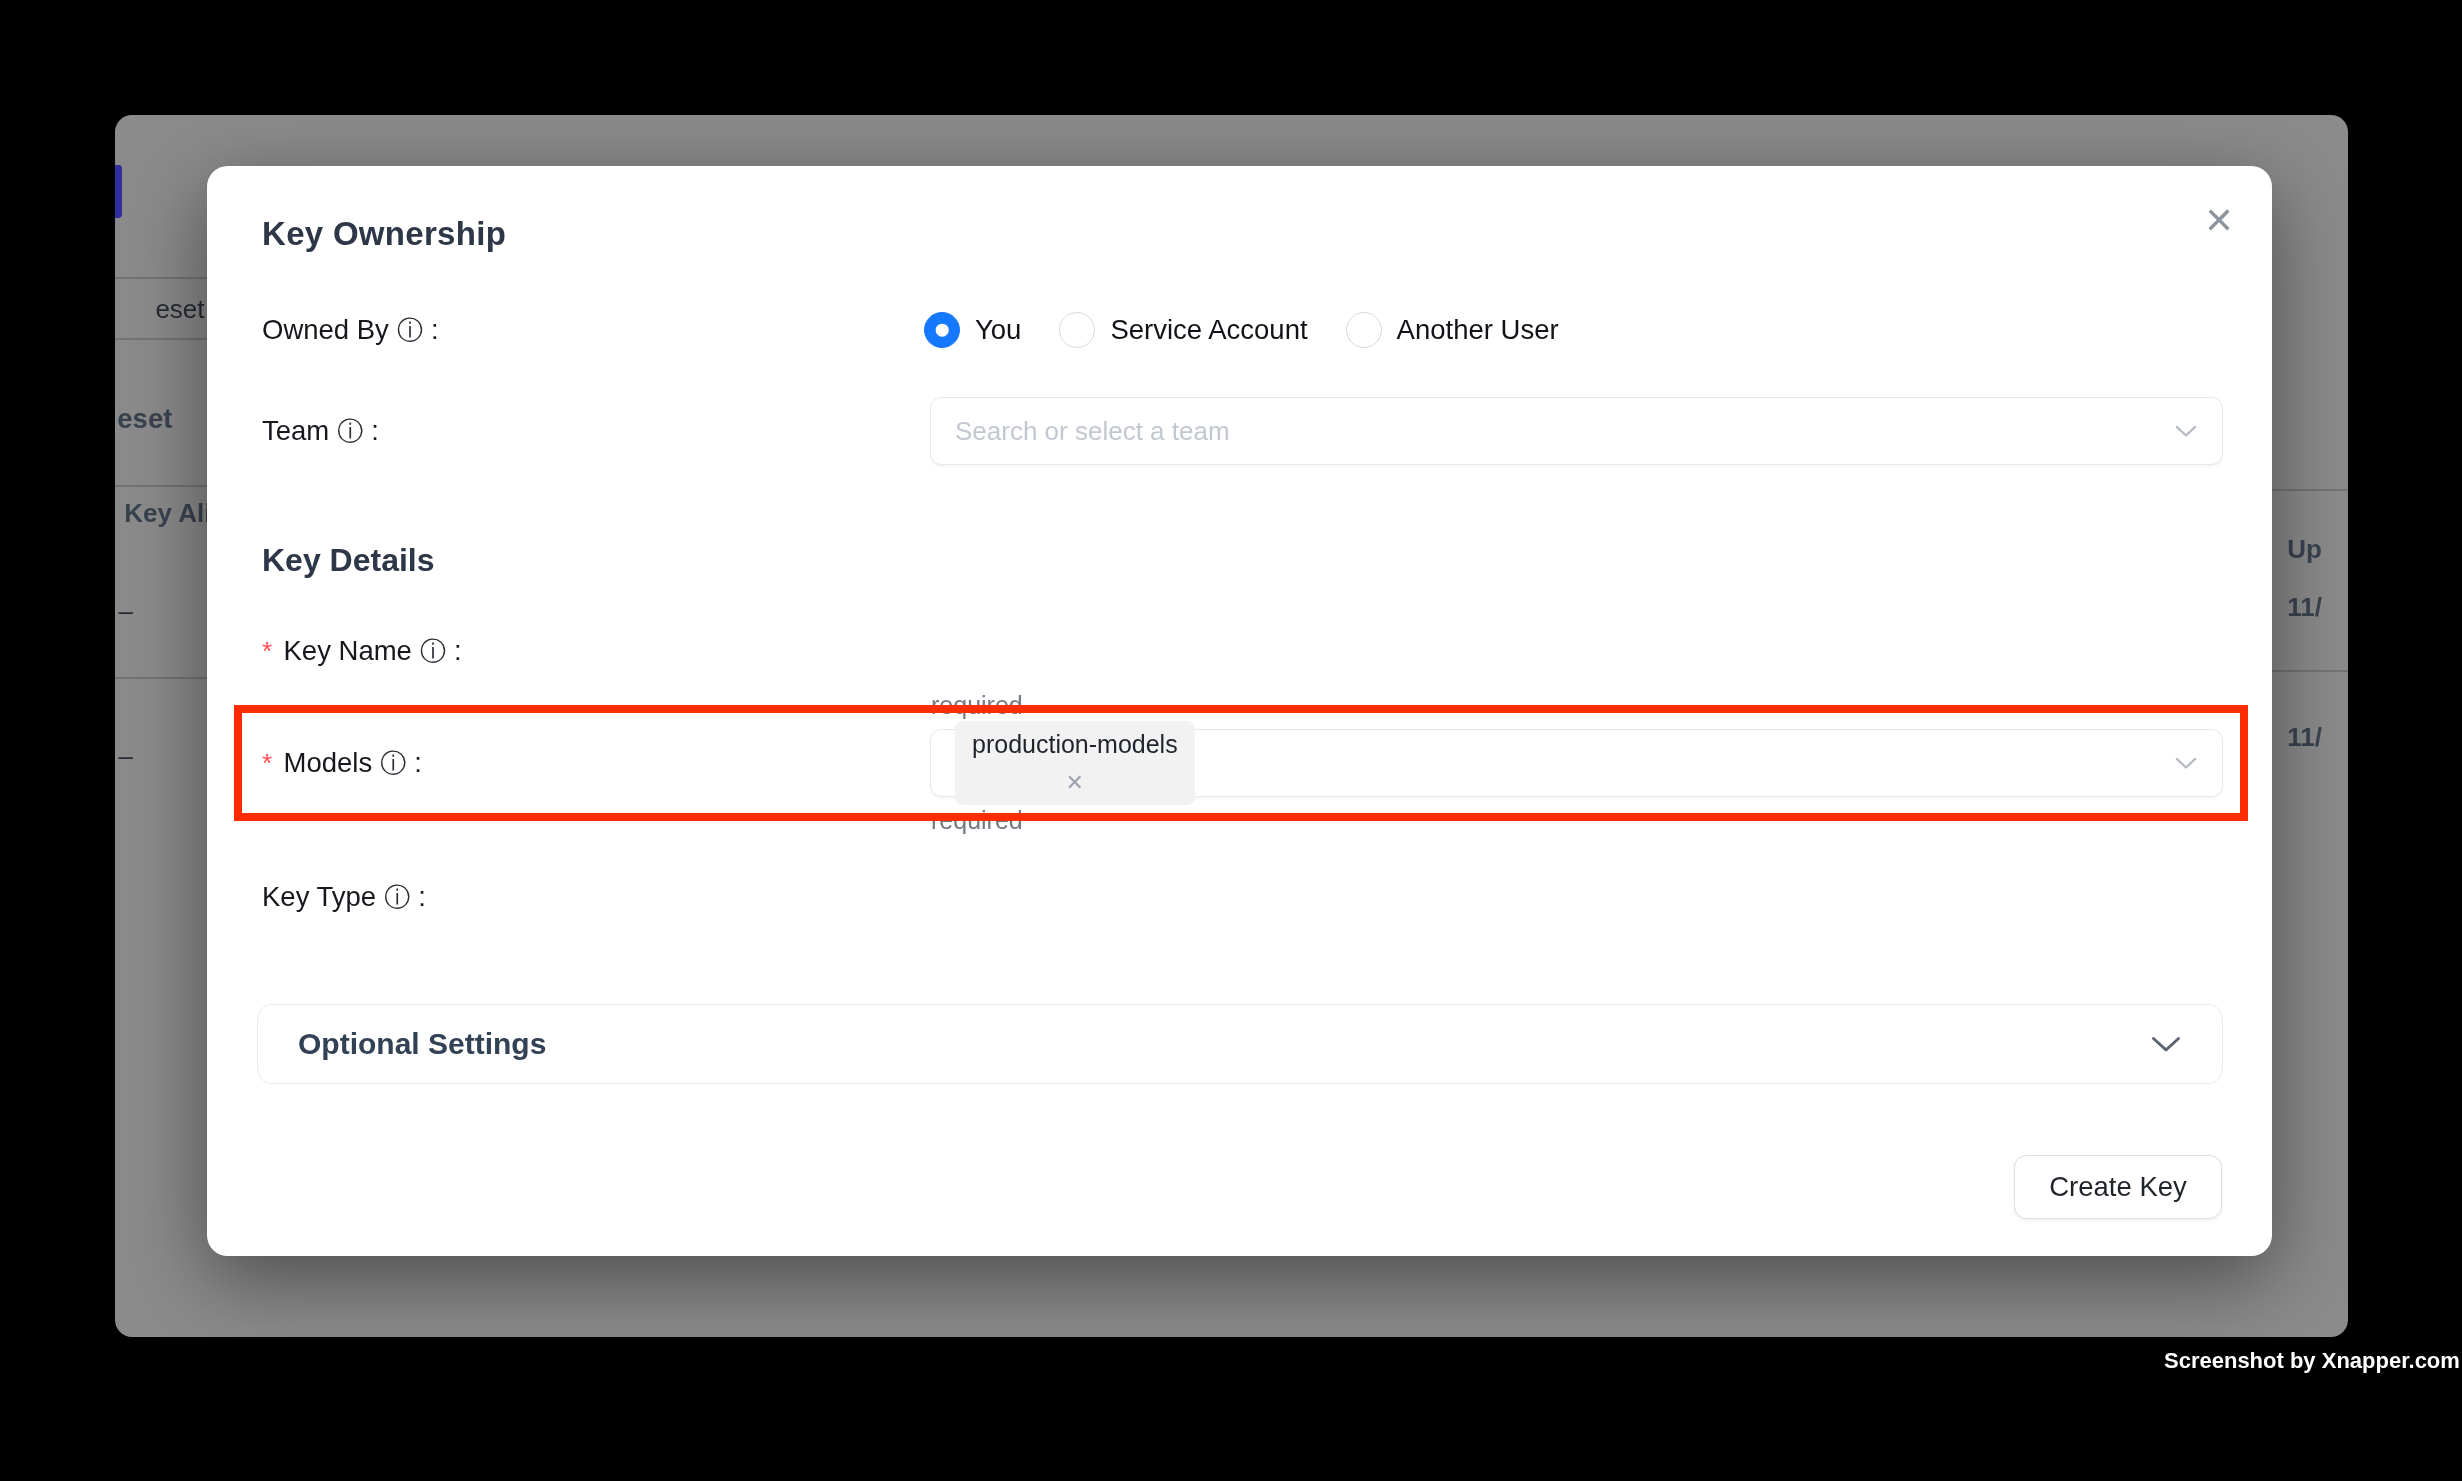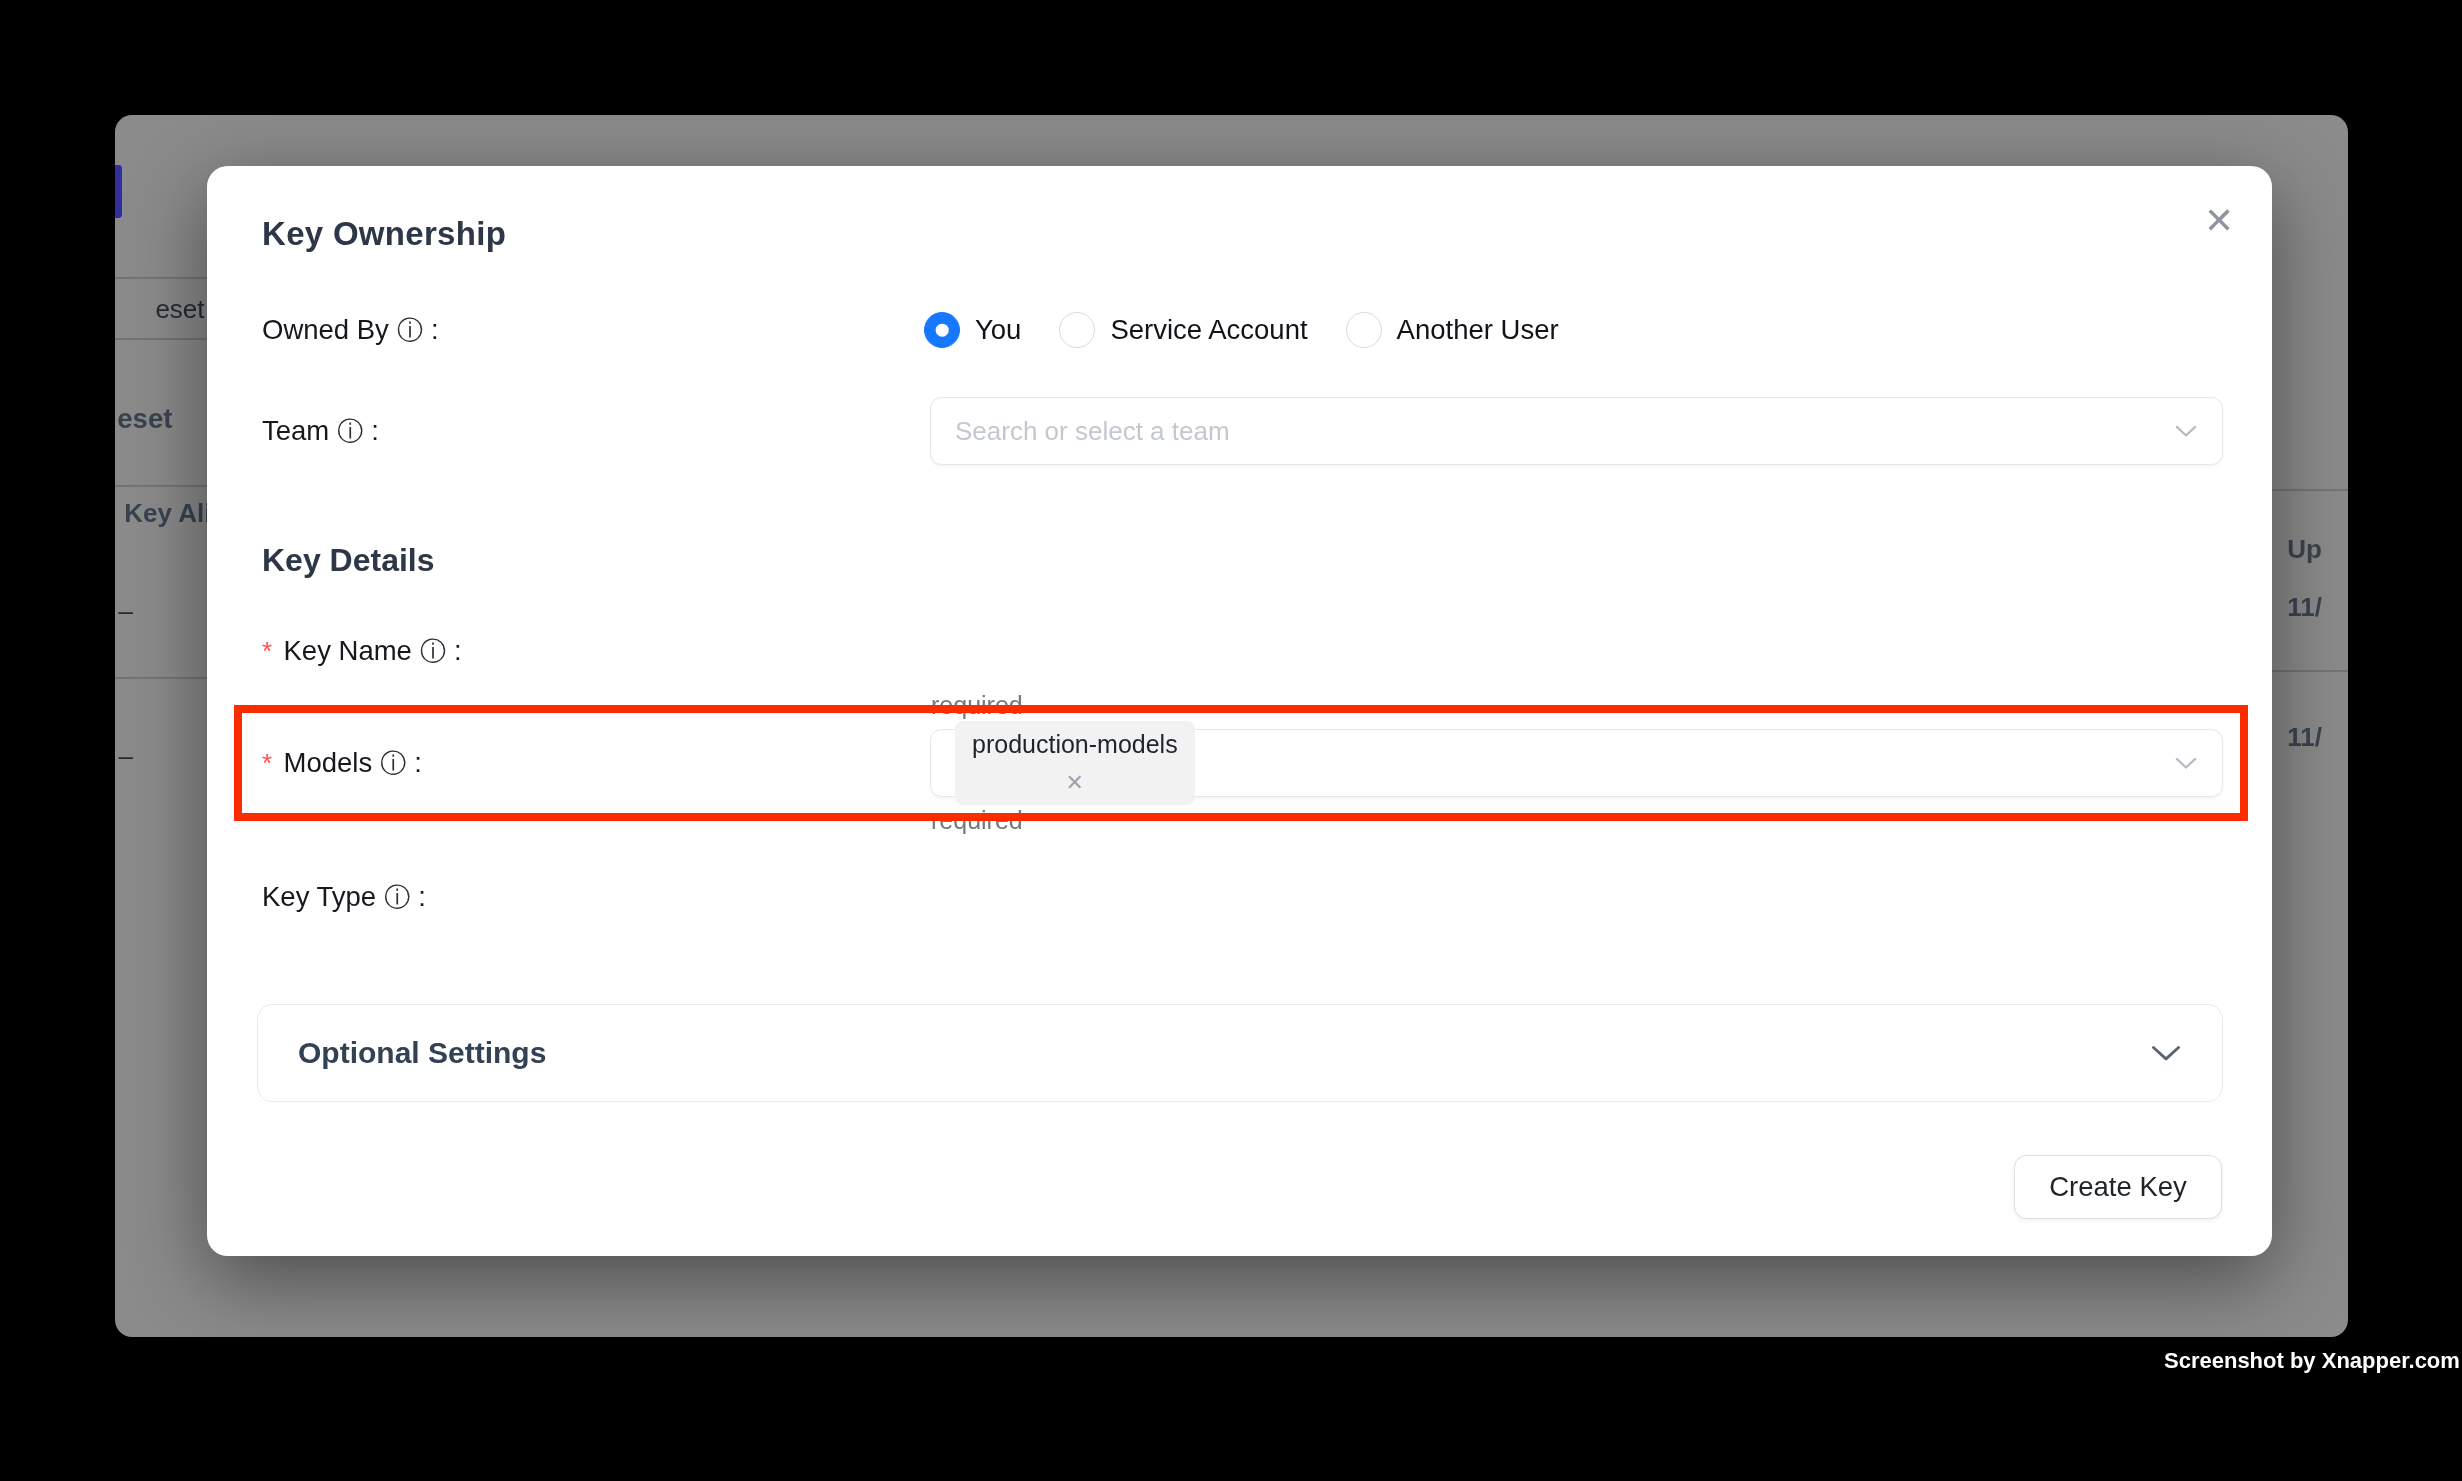--- a/index.html
+++ b/index.html
@@ -88,21 +88,21 @@
   
   .tag {
     display: inline-flex; align-items: center; gap: 10.3px;
     background: #f2f2f3; border-radius: 8px; padding: 9.2px 17px;
     font-size: 25px; color: #1f242c; flex-direction: column;
   }
   .tag .tag-x { color: #9ca3af; font-size: 22px; cursor: pointer; }
 
   
   .opt-panel {
-    position: absolute; left: 50px; top: 838px; width: 1966px; height: 98px;
+    position: absolute; left: 50px; top: 838px; width: 1966px; height: 80px;
     border: 1.1px solid #e7eaee; border-radius: 15px; background: #fff;
     display: flex; align-items: center; justify-content: space-between;
     padding: 0 40px; cursor: pointer;
   }
   .opt-title { font-size: 30px; font-weight: 700; color: #334155; }
 
   .create-btn {
     position: absolute; left: 1807px; top: 989px; width: 208px; height: 64px;
     background: #fff; border: 1.1px solid #dcdee2; border-radius: 12.6px;
     display: flex; align-items: center; justify-content: center;

